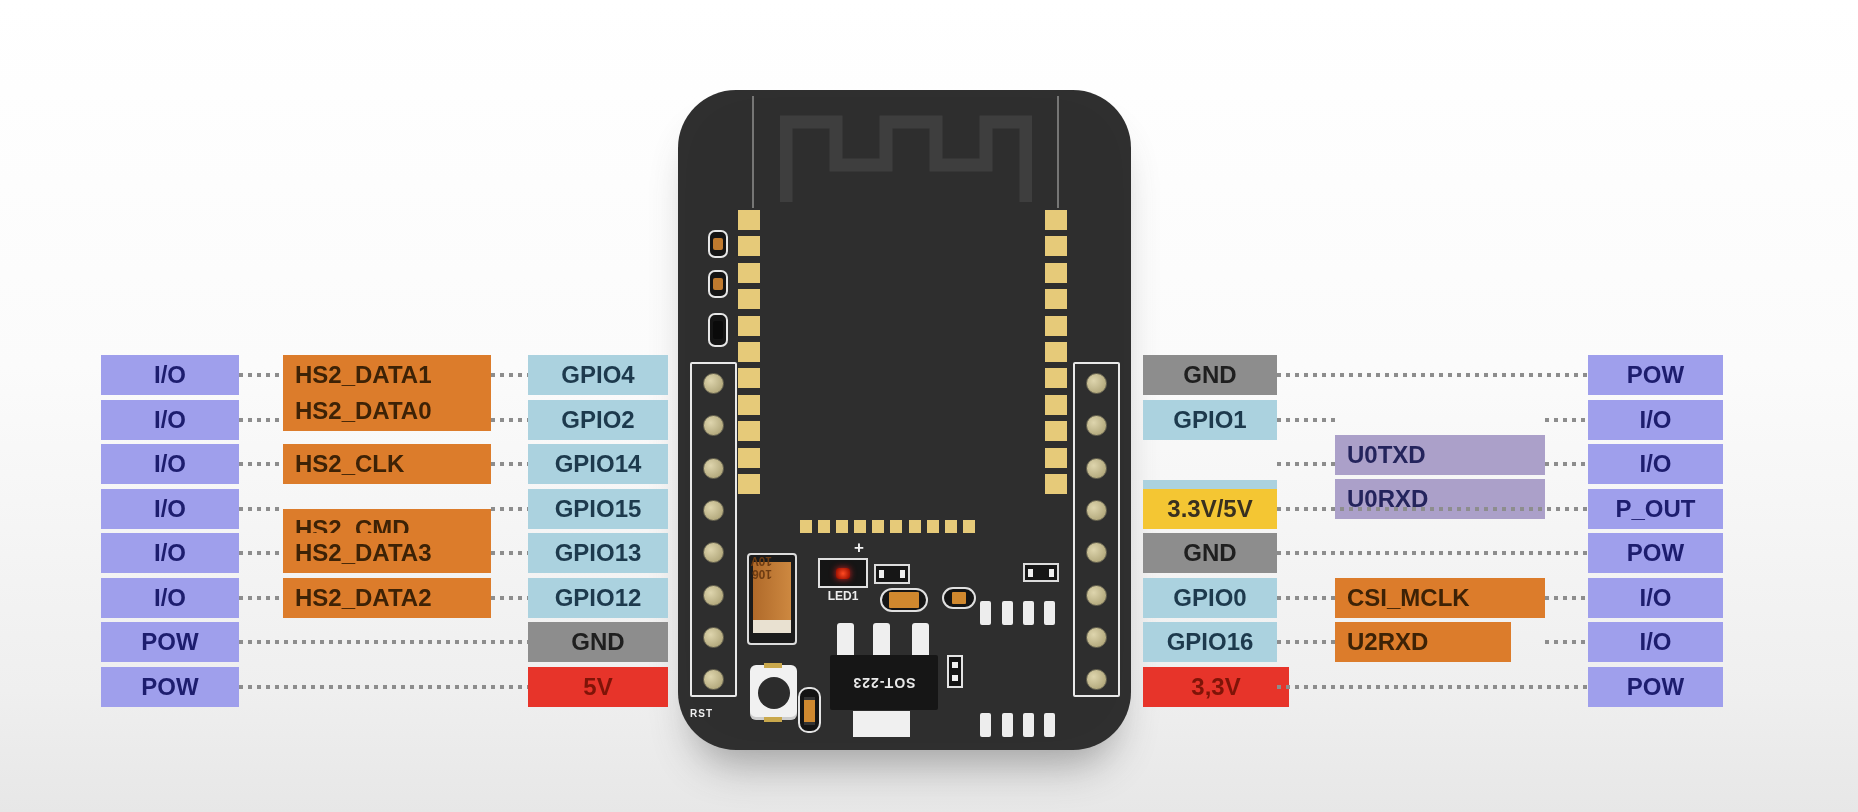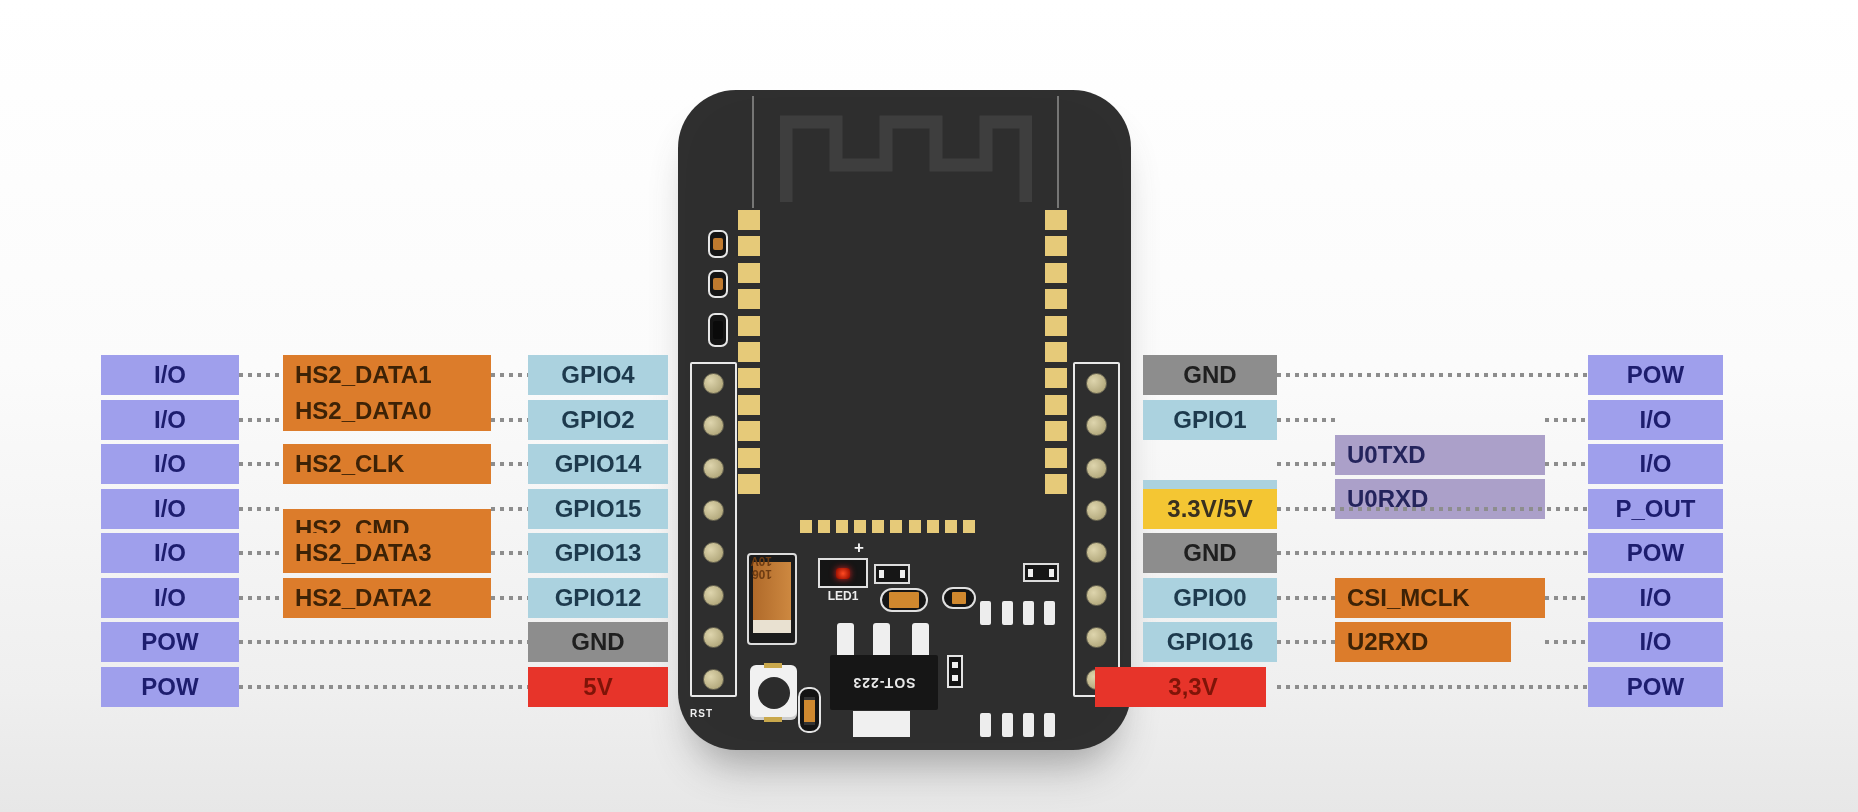--- a/index.html
+++ b/index.html
@@ -257,17 +257,17 @@
       <div class="pbox box-gpio" style="left: 1143px; width: 134px; top: 578px;">GPIO0</div>
       <div class="pbox box-func mid" style="left: 1335px; width: 210px; top: 578px;">CSI_MCLK</div>
       <div class="conn" style="left: 1277px; width: 58px; top: 596px;"></div>
       <div class="conn" style="left: 1545px; width: 43px; top: 596px;"></div>
       <div class="pbox box-io" style="left: 1588px; width: 135px; top: 578px;">I/O</div>
       <div class="pbox box-gpio" style="left: 1143px; width: 134px; top: 622px;">GPIO16</div>
       <div class="pbox box-func mid" style="left: 1335px; width: 176px; top: 622px;">U2RXD</div>
       <div class="conn" style="left: 1277px; width: 58px; top: 640px;"></div>
       <div class="conn" style="left: 1545px; width: 43px; top: 640px;"></div>
       <div class="pbox box-io" style="left: 1588px; width: 135px; top: 622px;">I/O</div>
-      <div class="pbox box-v5" style="left: 1095px; width: 146px; top: 667px; padding-left: 25px;">3,3V</div>
+      <div class="pbox box-v5" style="left: 1143px; width: 146px; top: 667px;">3,3V</div>
       <div class="conn" style="left: 1277px; width: 311px; top: 685px;"></div>
       <div class="pbox box-io" style="left: 1588px; width: 135px; top: 667px;">POW</div>
     </div>
 </div>
 
 </body></html>

